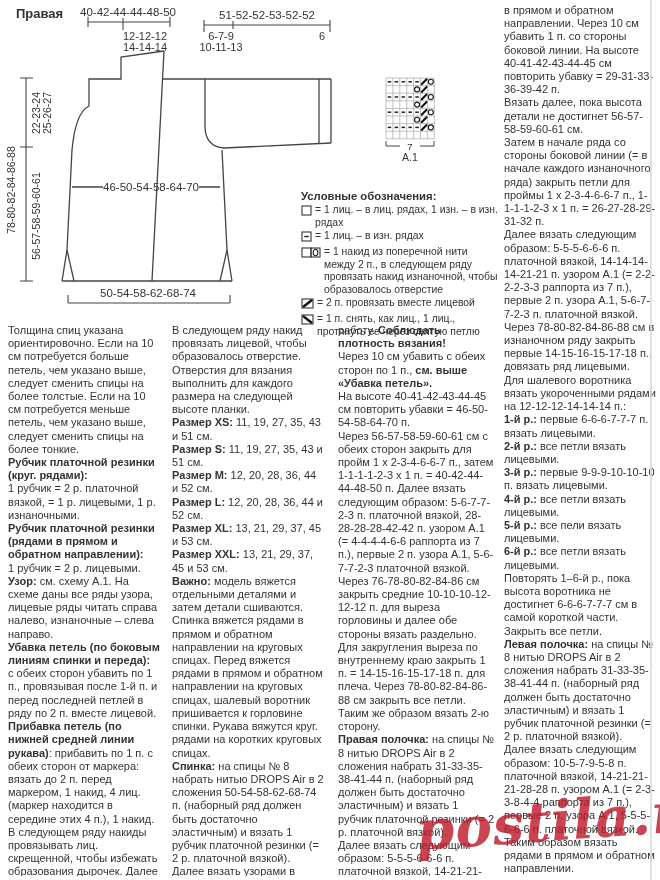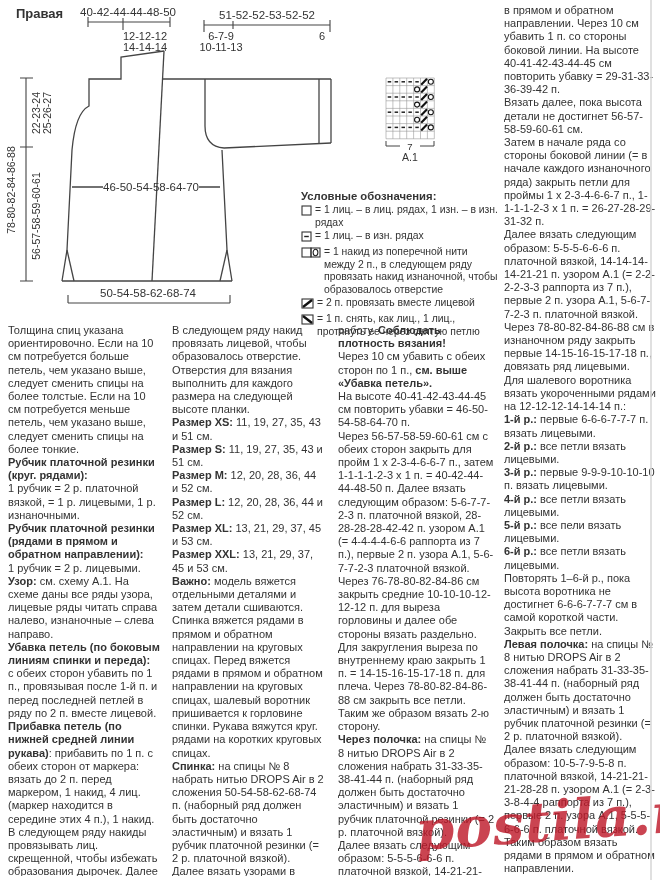--- a/index.html
+++ b/index.html
@@ -236,21 +236,21 @@
       <div class="para"><span class="b">Спинка:</span><span> на спицы № 8 набрать нитью DROPS Air в 2 сложения 50-54-58-62-68-74 п. (наборный ряд должен быть достаточно эластичным) и вязать 1 рубчик платочной резинки (= 2 р. платочной вязкой). Далее вязать узорами в следующей последовательности: 10-5-7-9-5-8 п. платочной вязкой, 28-42-42-42-56-56 п. узором А.1 (= 4-6-6-6-8-8 раппортов из 7 п.), 2 первые п. узора А.1, 10-5-7-9-5-8 п. платочной вязкой. Таким образом продолжить</span></div>
     </div>
   <div class="col col-3">
       <div class="para"><span>работу. </span><span class="b">Соблюдать плотность вязания!</span></div>
       <div class="para"><span>Через 10 см убавить с обеих сторон по 1 п., </span><span class="b">см. выше «Убавка петель».</span></div>
       <div class="para"><span>На высоте 40-41-42-43-44-45 см повторить убавки = 46-50-54-58-64-70 п.</span></div>
       <div class="para"><span>Через 56-57-58-59-60-61 см с обеих сторон закрыть для пройм 1 х 2-3-4-6-6-7 п., затем 1-1-1-1-2-3 х 1 п. = 40-42-44-44-48-50 п. Далее вязать следующим образом: 5-6-7-7-2-3 п. платочной вязкой, 28-28-28-28-42-42 п. узором А.1 (= 4-4-4-4-6-6 раппорта из 7 п.), первые 2 п. узора А.1, 5-6-7-7-2-3 платочной вязкой.</span></div>
       <div class="para"><span>Через 76-78-80-82-84-86 см закрыть средние 10-10-10-12-12-12 п. для выреза горловины и далее обе стороны вязать раздельно.</span></div>
       <div class="para"><span>Для закругления выреза по внутреннему краю закрыть 1 п. = 14-15-16-15-17-18 п. для плеча. Через 78-80-82-84-86-88 см закрыть все петли.</span></div>
       <div class="para"><span>Таким же образом вязать 2-ю сторону.</span></div>
-      <div class="para"><span class="b">Через полочка:</span><span> на спицы № 8 нитью DROPS Air в 2 сложения набрать 31-33-35-38-41-44 п. (наборный ряд должен быть достаточно эластичным) и вязать 1 рубчик платочной резинки (= 2 р. платочной вязкой).</span></div>
+      <div class="para"><span class="b">Правая полочка:</span><span> на спицы № 8 нитью DROPS Air в 2 сложения набрать 31-33-35-38-41-44 п. (наборный ряд должен быть достаточно эластичным) и вязать 1 рубчик платочной резинки (= 2 р. платочной вязкой).</span></div>
       <div class="para"><span>Далее вязать следующим образом: 5-5-5-6-6-6 п. платочной вязкой, 14-21-21-21-28-28 п. узором А.1 (= 2-3-3-3-4-4 раппорта из 7 п.), первые 2 п. узора А.1, 10-5-7-9-5-8 п. платочной вязкой. Таким образом вязать далее рядами</span></div>
     </div>
   <div class="col col-4">
       <div class="para"><span>в прямом и обратном направлении. Через 10 см убавить 1 п. со стороны боковой линии. На высоте 40-41-42-43-44-45 см повторить убавку = 29-31-33-36-39-42 п.</span></div>
       <div class="para"><span>Вязать далее, пока высота детали не достигнет 56-57-58-59-60-61 см.</span></div>
       <div class="para"><span>Затем в начале ряда со стороны боковой линии (= в начале каждого изнаночного ряда) закрыть петли для проймы 1 х 2-3-4-6-6-7 п., 1-1-1-1-2-3 х 1 п. = 26-27-28-29-31-32 п.</span></div>
       <div class="para"><span>Далее вязать следующим образом: 5-5-5-6-6-6 п. платочной вязкой, 14-14-14-14-21-21 п. узором А.1 (= 2-2-2-2-3-3 раппорта из 7 п.), первые 2 п. узора А.1, 5-6-7-7-2-3 п. платочной вязкой.</span></div>
       <div class="para"><span>Через 78-80-82-84-86-88 см в изнаночном ряду закрыть первые 14-15-16-15-17-18 п., довязать ряд лицевыми.</span></div>
       <div class="para"><span>Для шалевого воротника вязать укороченными рядами на 12-12-12-14-14-14 п.:</span></div>
       <div class="para"><span class="b">1-й р.:</span><span> первые 6-6-6-7-7-7 п. вязать лицевыми.</span></div>

